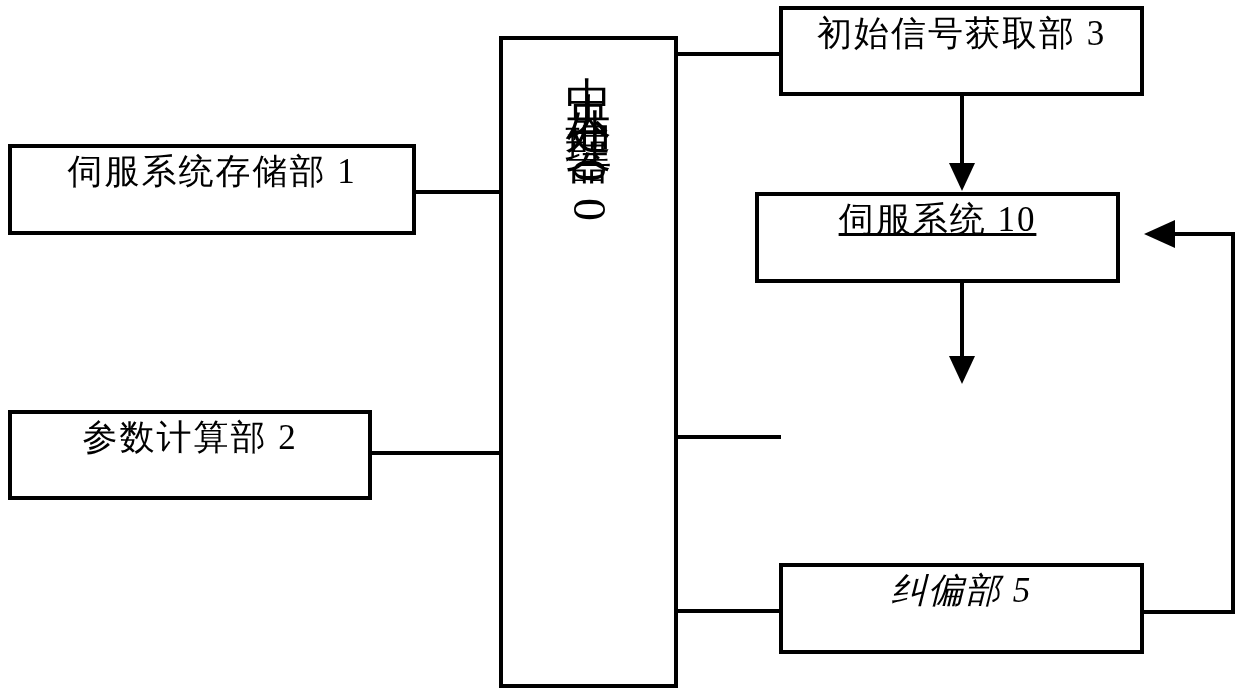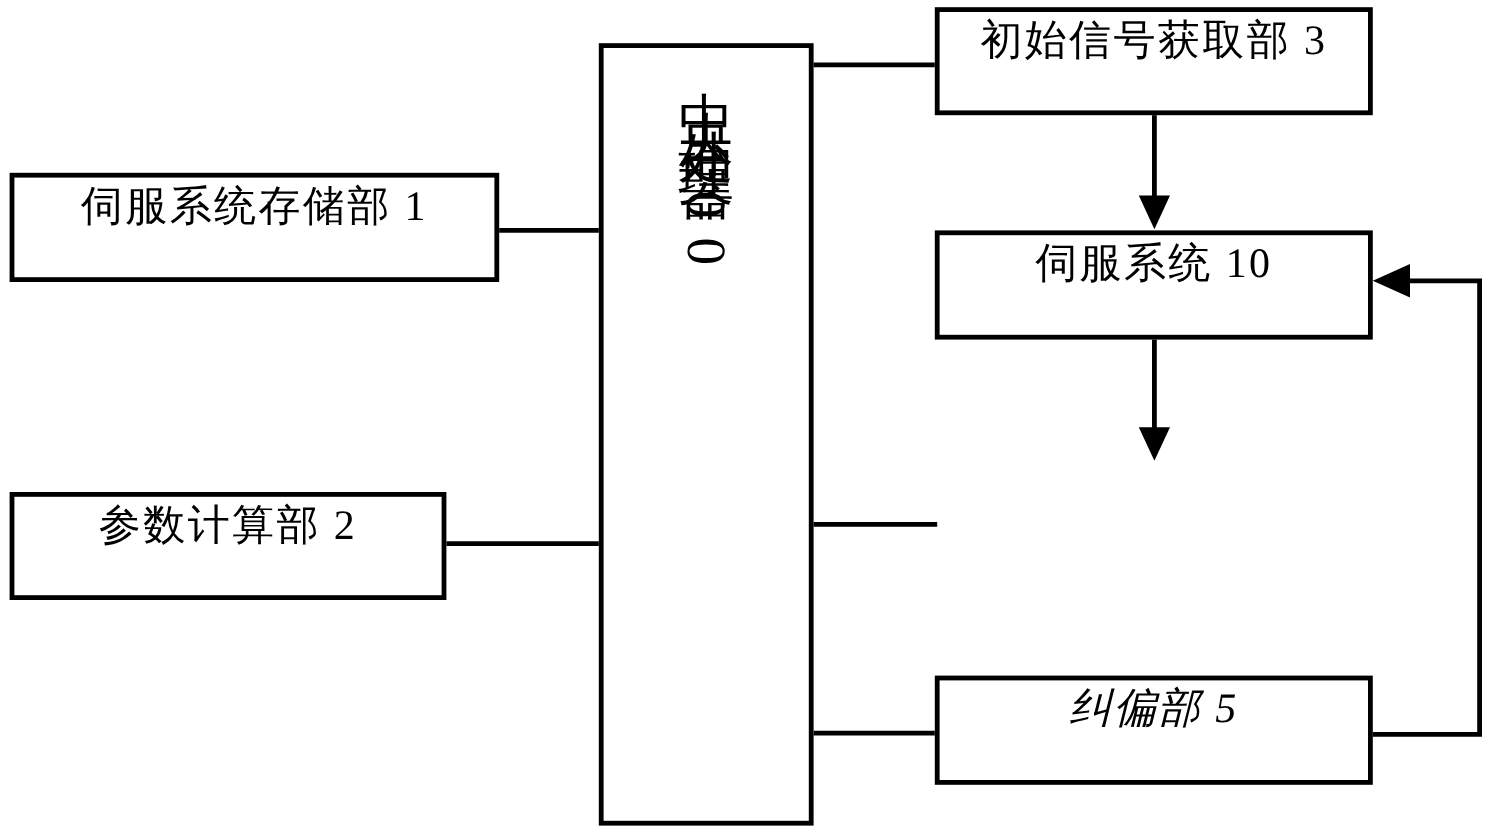--- a/index.html
+++ b/index.html
@@ -30,21 +30,21 @@
     color: #000000;
     font-size: 35px;
     letter-spacing: 2px;
     text-align: center;
     white-space: nowrap;
   }
   .node-storage   { left: 8px;   top: 144px; width: 408px; height: 91px; }
   .node-param     { left: 8px;   top: 410px; width: 364px; height: 90px; }
   .node-cpu       { left: 499px; top: 36px;  width: 179px; height: 652px; }
   .node-initial   { left: 779px; top: 6px;   width: 365px; height: 90px; }
-  .node-servo     { left: 779px; top: 192px; width: 365px; height: 91px; }
+  .node-servo     { left: 755px; top: 192px; width: 365px; height: 91px; text-decoration: underline; }
   .node-feedback  { left: 779px; top: 385px; width: 365px; height: 91px; }
   .node-correct   { left: 779px; top: 563px; width: 365px; height: 91px; font-style: italic; }
   .vertical-label {
     writing-mode: vertical-rl;
     text-orientation: mixed;
     font-size: 46px;
     letter-spacing: 16px;
     line-height: 1;
   }
 </style>

